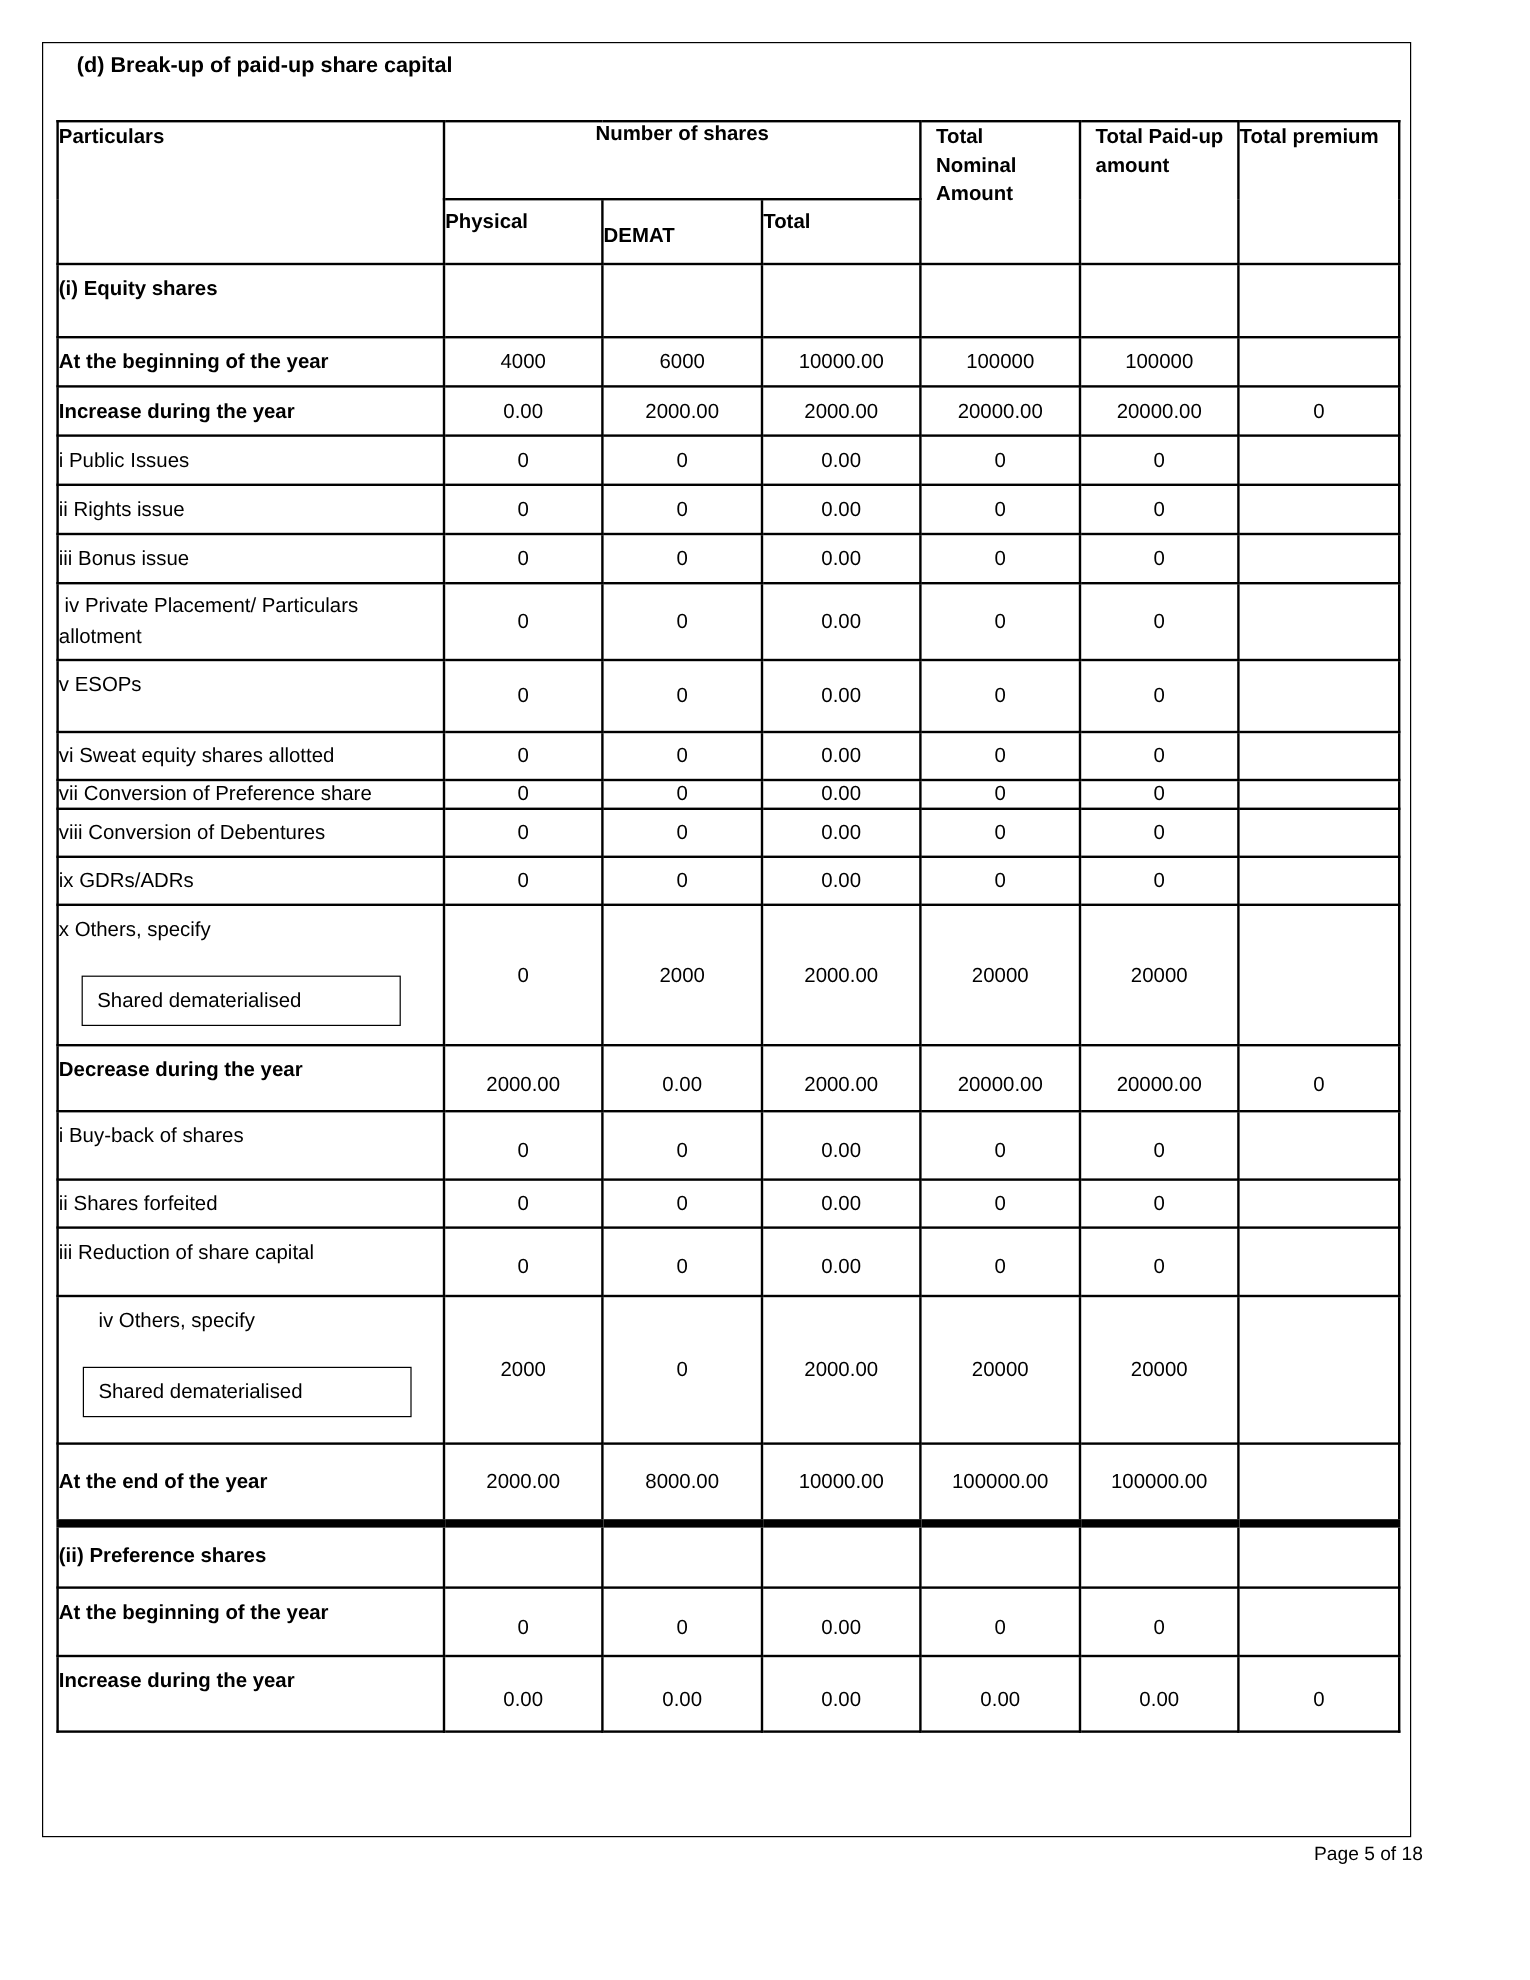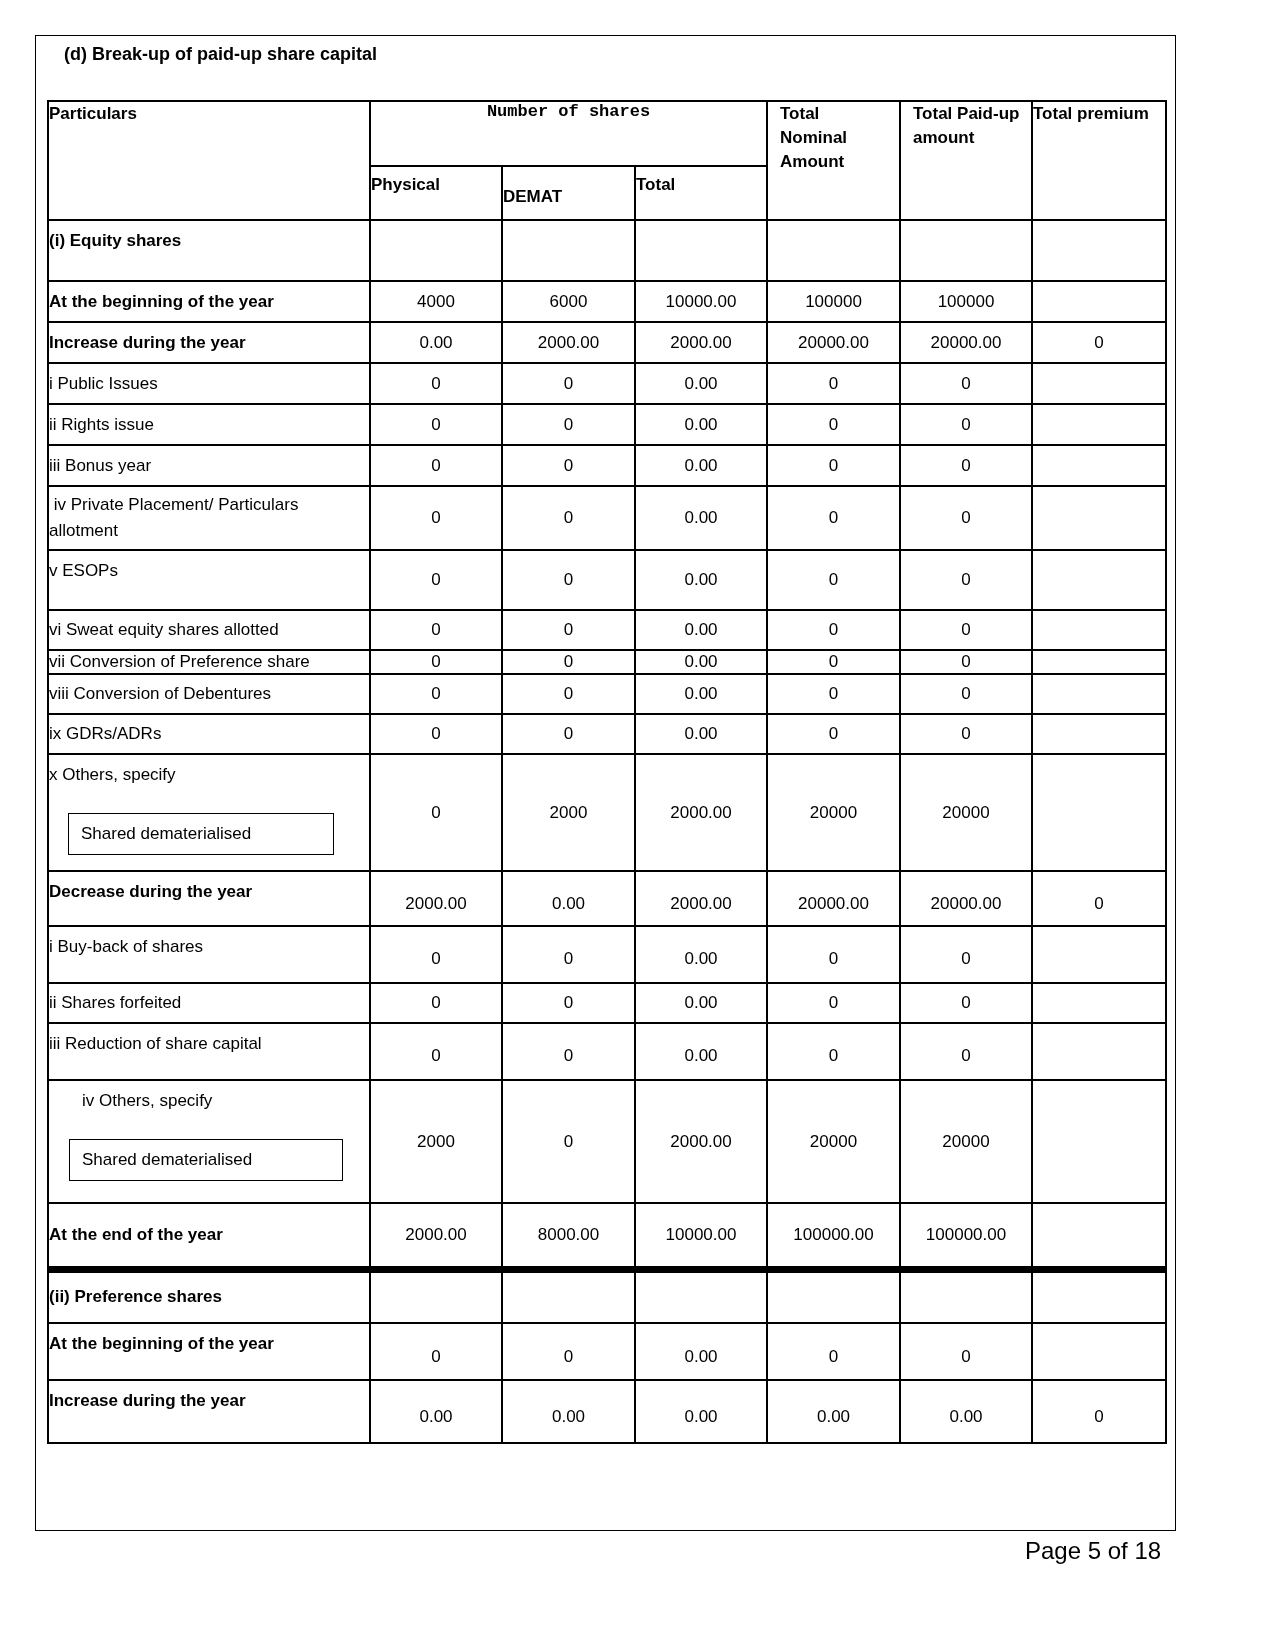--- a/index.html
+++ b/index.html
@@ -4,31 +4,31 @@
 <style>
   html, body { margin: 0; padding: 0; background: #ffffff; }
   body { width: 1275px; height: 1650px; position: relative; font-family: "Liberation Sans", "DejaVu Sans", sans-serif; color: #000; }
   .frame { position: absolute; left: 35px; top: 35px; width: 1141px; height: 1496px; border: 1px solid #000; box-sizing: border-box; }
   .section-title { position: absolute; left: 64px; top: 44px; font-size: 18px; font-weight: bold; }
   table.sc { position: absolute; left: 47px; top: 100px; width: 1118px; border-collapse: collapse; table-layout: fixed; font-size: 17px; }
   table.sc td, table.sc th { border: 2px solid #000; padding: 0; box-sizing: border-box; }
   th { font-weight: bold; text-align: left; vertical-align: top; }
   th.pad { padding: 8px 14px 0 14px; line-height: 24px; }
   th.num-sub { text-align: left; vertical-align: middle; padding: 0; }
-  th.grp { text-align: center; vertical-align: top; padding-top: 8px; font-family: Liberation Mono, monospace; }
+  th.grp { text-align: center; vertical-align: top; padding-top: 8px; }
   td.lbl { padding: 0 14px; vertical-align: middle; }
   td.lbl.top { vertical-align: top; padding-top: 10px; }
   td.v { text-align: center; vertical-align: middle; }
   .b { font-weight: bold; }
   tr.thick td { border-bottom: 7px solid #000; }
   .spec-box { display: block; border: 1px solid #000; width: 264px; height: 42px; box-sizing: border-box; line-height: 40px; padding-left: 12px; margin-top: 28px; }
   .spec-box.iv { margin-left: 6px; width: 274px; }
   .spec-box.x { margin-left: 19px; width: 266px; }
   .indent2 { padding-left: 19px; }
-  .footer { position: absolute; left: 1025px; top: 1537px; font-size: 24px; }
+  .footer { position: absolute; left: 1095px; top: 1537px; font-size: 16px; }
 </style>
 </head>
 <body>
 
 <div class="frame"></div>
 <div class="section-title">(d) Break-up of paid-up share capital</div>
 
 <table class="sc">
   <colgroup>
     <col style="width:322px">
@@ -99,21 +99,21 @@
       <td class="lbl">ii Rights issue</td>
       <td class="v">0</td>
       <td class="v">0</td>
       <td class="v">0.00</td>
       <td class="v">0</td>
       <td class="v">0</td>
       <td class="v"></td>
     </tr>
 
     <tr style="height:41px">
-      <td class="lbl">iii Bonus year</td>
+      <td class="lbl">iii Bonus issue</td>
       <td class="v">0</td>
       <td class="v">0</td>
       <td class="v">0.00</td>
       <td class="v">0</td>
       <td class="v">0</td>
       <td class="v"></td>
     </tr>
 
     <tr style="height:64px">
       <td class="lbl" style="line-height:26px;white-space:pre-wrap"> iv Private Placement/ Particulars allotment</td>

